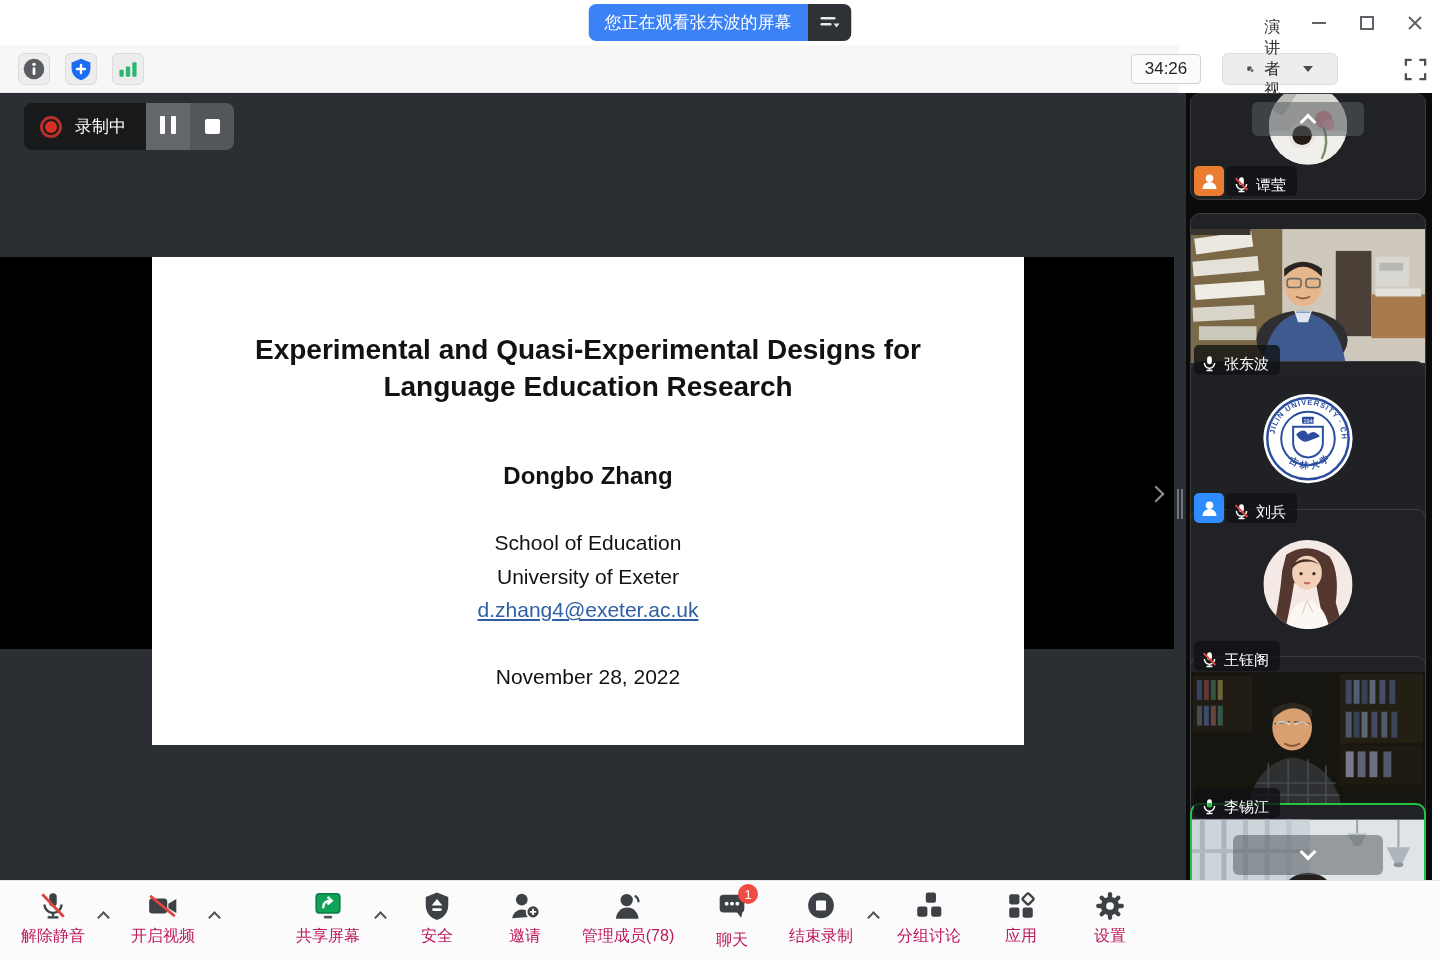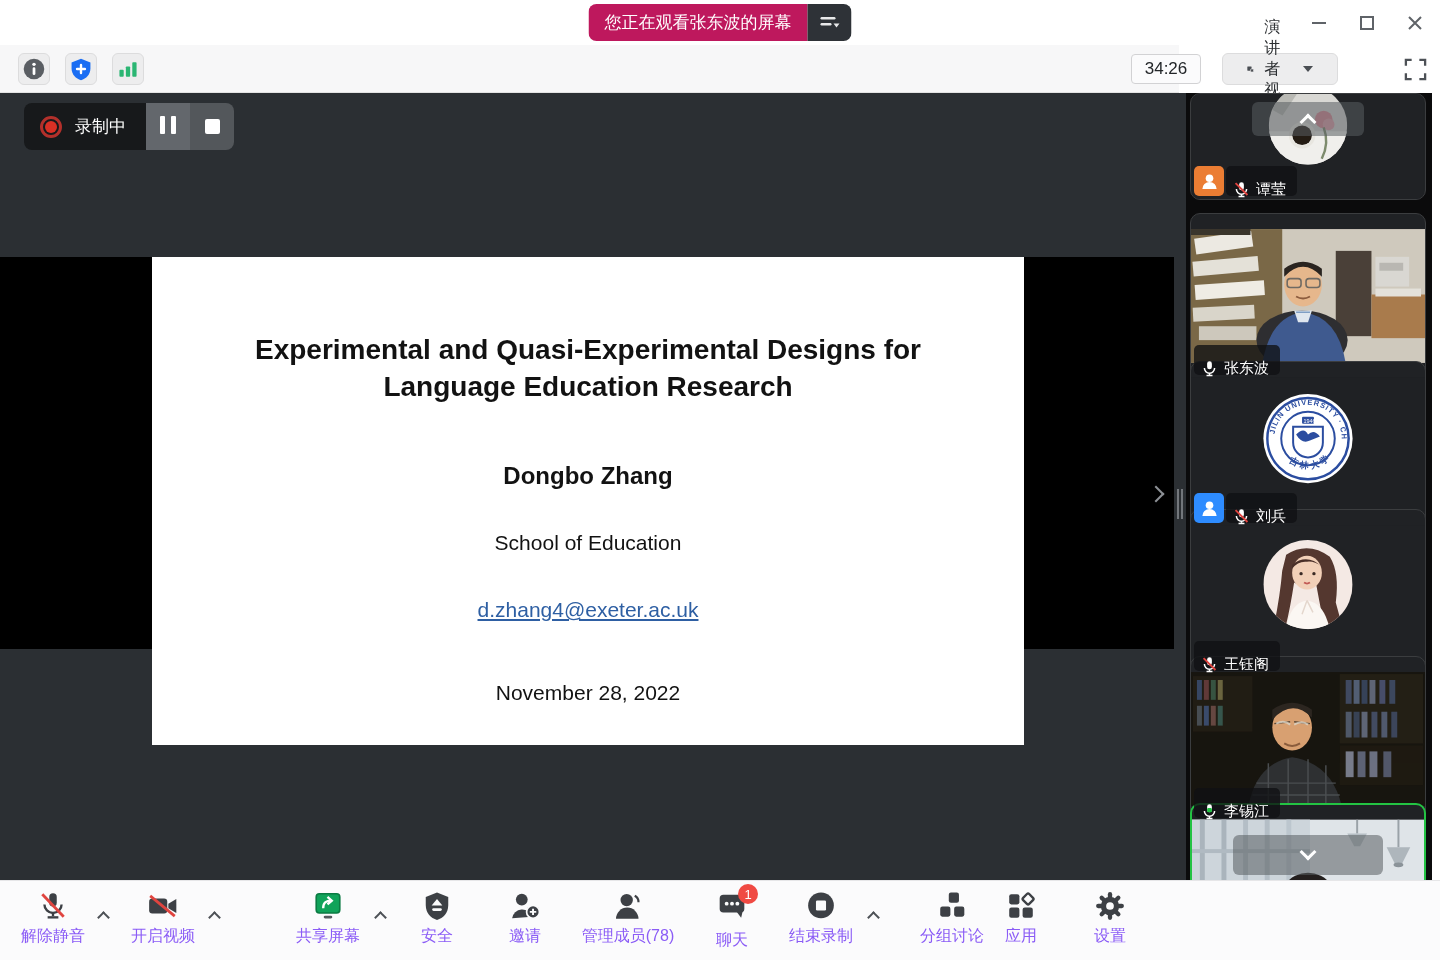--- a/index.html
+++ b/index.html
@@ -3,21 +3,21 @@
 <meta charset="utf-8">
 <style>
   * { margin:0; padding:0; box-sizing:border-box; }
   html,body { width:1440px; height:960px; overflow:hidden; background:#fff;
               font-family:"Liberation Sans","DejaVu Sans",sans-serif; }
 
   
   .titlebar { position:absolute; top:0; left:0; width:1440px; height:45px; background:#fff; }
   .banner-pill { position:absolute; left:50%; top:4px; transform:translateX(-50%);
     height:37px; display:flex; align-items:stretch; border-radius:8px; overflow:hidden; }
-  .banner-text { background:#be185d; color:#fff; font-size:17px; display:flex; align-items:center;
+  .banner-text { background:#3b82f6; color:#fff; font-size:17px; display:flex; align-items:center;
     padding:0 16px; white-space:nowrap; }
   .banner-opts { background:#2e3237; width:44px; display:flex; align-items:center; justify-content:center; cursor:pointer; }
   .winbtns { position:absolute; right:8px; top:0; height:45px; display:flex; align-items:center; gap:14px; }
   .winbtn { width:34px; height:34px; display:flex; align-items:center; justify-content:center; cursor:pointer; }
 
   
   .topbar { position:absolute; top:45px; left:0; width:1179px; height:48px; background:#f7f7f8;
     border-bottom:1px solid #e3e3e3; }
   .chipbtn { position:absolute; top:8px; height:32px; background:#ededee; border:1px solid #dcdcdd;
     border-radius:6px; display:flex; align-items:center; justify-content:center; cursor:pointer; }
@@ -35,21 +35,21 @@
   .share-band { position:absolute; top:164px; left:0; width:1174px; height:392px; background:#000; }
   .slide { position:absolute; left:152px; top:0; width:872px; height:488px; background:#fff; color:#121212; }
   .slide .line { position:absolute; left:0; width:100%; text-align:center; }
   .slide-title { top:74px; font-size:28px; font-weight:bold; line-height:37px; }
   .slide-title > span { display:inline-block; max-width:700px; }
   .slide-author { top:205px; font-size:24px; font-weight:bold; }
   .slide-aff1 { top:274px; font-size:21px; }
   .slide-aff2 { top:308px; font-size:21px; }
   .slide-email { top:341px; font-size:21px; }
   .slide-email span { color:#2e5fa3; text-decoration:underline; cursor:pointer; }
-  .slide-date { top:424px; font-size:21px; }
+  .slide-date { top:408px; font-size:21px; }
 
   
   .recpill { position:absolute; top:10px; left:24px; height:47px; display:flex; border-radius:8px; overflow:hidden; }
   .rec-main { background:#17191b; display:flex; align-items:center; gap:13px; padding:0 20px 0 16px; }
   .rec-dot { width:22px; height:22px; border-radius:50%; border:3px solid #b3302b; display:flex; align-items:center; justify-content:center; }
   .rec-dot i { width:12px; height:12px; border-radius:50%; background:#d93025; }
   .rec-label { color:#fff; font-size:17px; white-space:nowrap; }
   .rec-btn { width:44px; display:flex; align-items:center; justify-content:center; cursor:pointer; }
   .rec-pause { background:#63676c; }
   .rec-stop { background:#53575b; }
@@ -72,32 +72,32 @@
 
   
   .sidebar { position:absolute; top:93px; left:1186px; width:246px; height:787px; background:#0b0b0c; overflow:hidden; }
   .tile { position:absolute; left:4px; width:236px; height:166px; background:#202225; border:1px solid #3b3d3f;
     border-radius:10px; overflow:hidden; }
   .tile svg.scene { position:absolute; top:0; left:0; width:100%; height:100%; }
   .namerow { position:absolute; left:3px; bottom:3px; display:flex; align-items:flex-end; gap:2px; z-index:4; }
   .pbadge { width:30px; height:30px; border-radius:5px; display:flex; align-items:center; justify-content:center; }
   .pbadge.orange { background:#eb7d33; }
   .pbadge.blue { background:#2e8cff; }
-  .namelabel { height:30px; background:rgba(16,17,19,.78); border-radius:5px; display:flex; align-items:center;
-    gap:6px; padding:16px 11px 0 7px; color:#fff; font-size:15px; white-space:nowrap; }
+  .namelabel { height:30px; background:rgba(16,17,19,.78); border-radius:5px; display:flex; 
+    gap:6px; padding:10px 11px 0 7px; color:#fff; font-size:15px; white-space:nowrap; }
   .tile-chev { position:absolute; left:50%; transform:translateX(-50%); border-radius:6px;
     background:rgba(88,92,97,.55); display:flex; align-items:center; justify-content:center; cursor:pointer; z-index:5; }
   .chev-up-w { width:12px; height:12px; border-left:3px solid #fff; border-top:3px solid #fff; transform:rotate(45deg); margin-top:6px; }
   .chev-dn-w { width:12px; height:12px; border-right:3px solid #fff; border-bottom:3px solid #fff; transform:rotate(45deg); margin-bottom:6px; }
 
   
   .toolbar { position:absolute; top:880px; left:0; width:1440px; height:80px; background:#fbfbfc; border-top:1px solid #e6e6e8; }
   .titem { position:absolute; top:10px; transform:translateX(-50%); display:flex; flex-direction:column;
     align-items:center; gap:5px; cursor:pointer; }
-  .titem .lab { font-size:16px; color:#8b5cf6; white-space:nowrap; }
+  .titem .lab { font-size:16px; color:#be185d; white-space:nowrap; }
   .tchev { position:absolute; top:32px; width:9px; height:9px; border-left:2.5px solid #4d5156;
     border-top:2.5px solid #4d5156; transform:rotate(45deg); cursor:pointer; }
   .chatbadge { position:absolute; top:-7px; right:-11px; min-width:20px; height:20px; border-radius:10px;
     background:#f04a43; color:#fff; font-size:13px; display:flex; align-items:center; justify-content:center; padding:0 5px; }
 </style>
 </head>
 <body>
 
 <div class="titlebar">
   <div class="banner-pill">
@@ -169,20 +169,21 @@
     </svg>
   </div>
 </div>
 
 <div class="stage">
   <div class="share-band">
     <div class="slide">
       <div class="line slide-title"><span>Experimental and Quasi-Experimental Designs for Language Education Research</span></div>
       <div class="line slide-author">Dongbo Zhang</div>
       <div class="line slide-aff1">School of Education</div>
+      <div class="line slide-aff2">University of Exeter</div>
       <div class="line slide-email"><span>d.zhang4@exeter.ac.uk</span></div>
       <div class="line slide-date">November 28, 2022</div>
     </div>
   </div>
 
   <div class="recpill">
     <div class="rec-main">
       <span class="rec-dot">
           <i></i>
         </span>
@@ -518,21 +519,21 @@
 
   <div class="titem" style="left:821px;">
     <svg width="30" height="30" viewBox="0 0 28 28">
       <circle cx="14" cy="13.5" r="12" fill="#3d4045"></circle>
       <rect x="9.3" y="8.8" width="9.4" height="9.4" rx="1.2" fill="#fbfbfc"></rect>
     </svg>
     <span class="lab">结束录制</span>
   </div>
   <span class="tchev" style="left:869px;"></span>
 
-  <div class="titem" style="left:952px;text-align:right;">
+  <div class="titem" style="left:929px;text-align:right;">
     <svg width="30" height="30" viewBox="0 0 28 28">
       <rect x="11" y="1.5" width="9.5" height="9.5" rx="2" fill="#3d4045"></rect>
       <rect x="3" y="14.5" width="9.5" height="9.5" rx="2" fill="#3d4045"></rect>
       <rect x="16" y="14.5" width="9.5" height="9.5" rx="2" fill="#3d4045"></rect>
     </svg>
     <span class="lab">分组讨论</span>
   </div>
 
   <div class="titem" style="left:1021px;">
     <svg width="30" height="30" viewBox="0 0 28 28">

